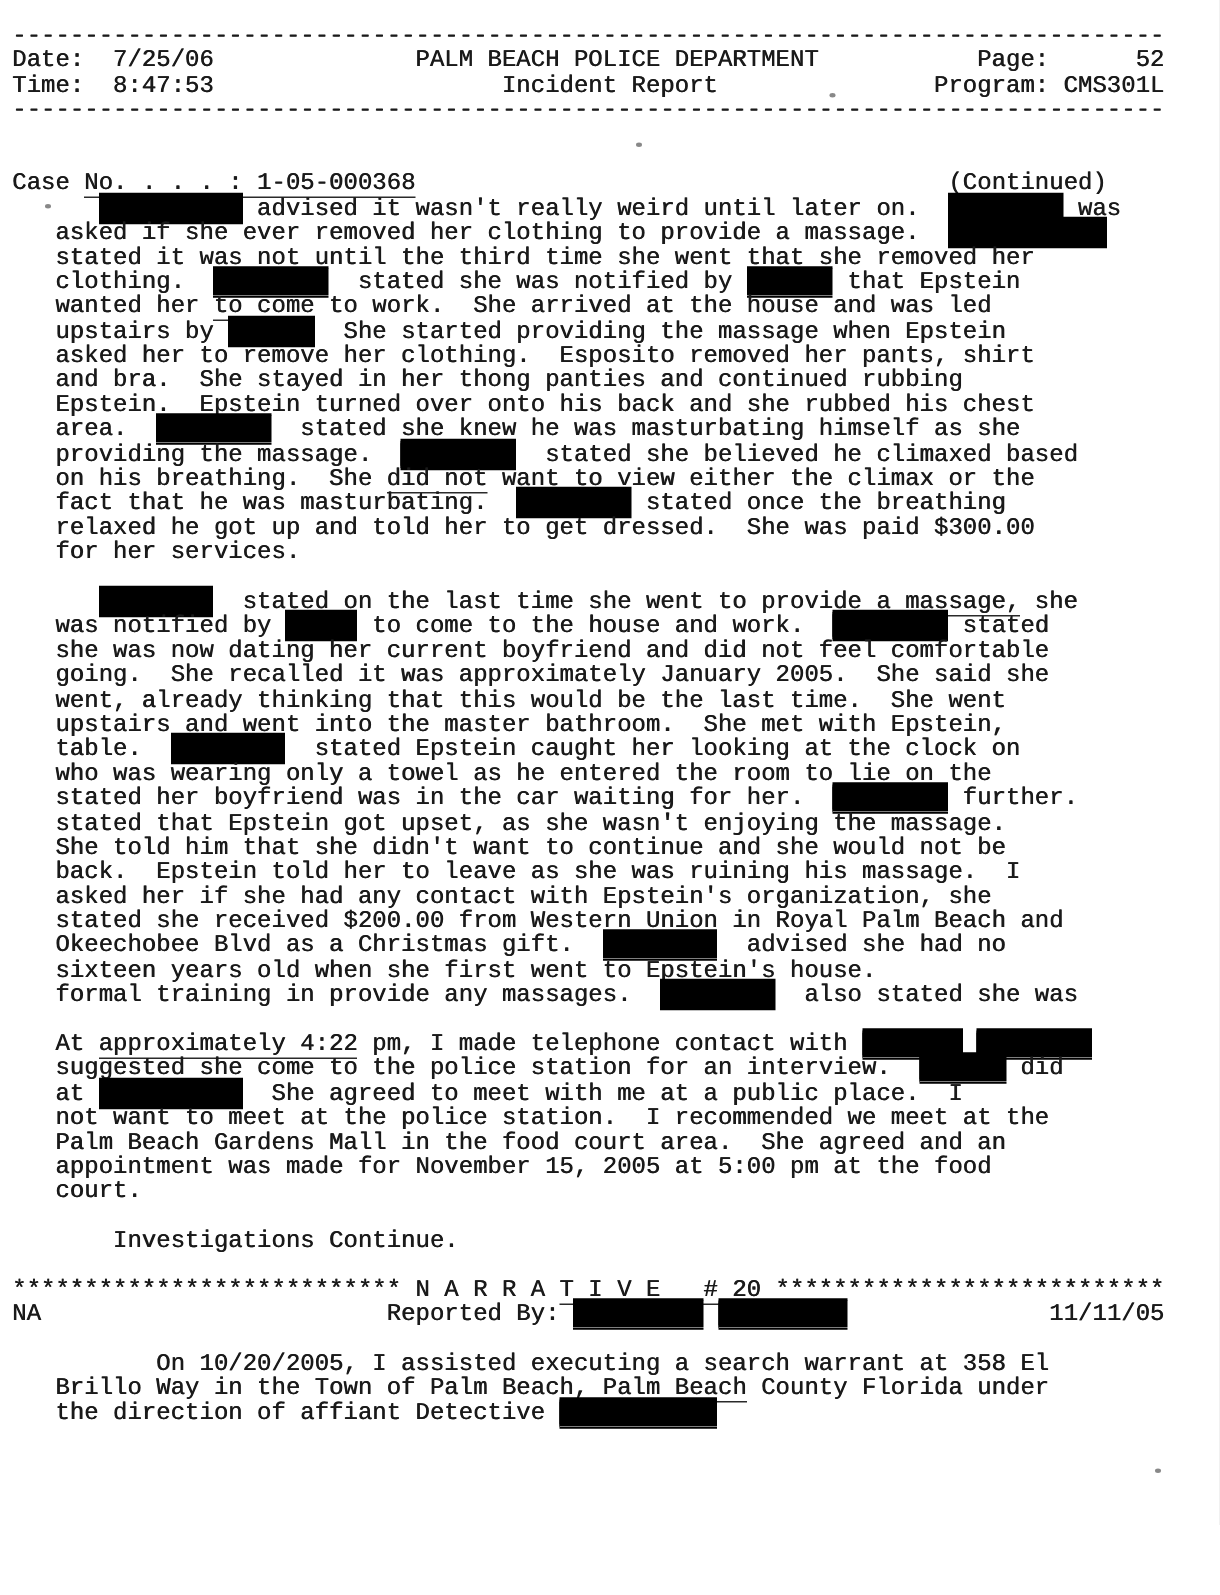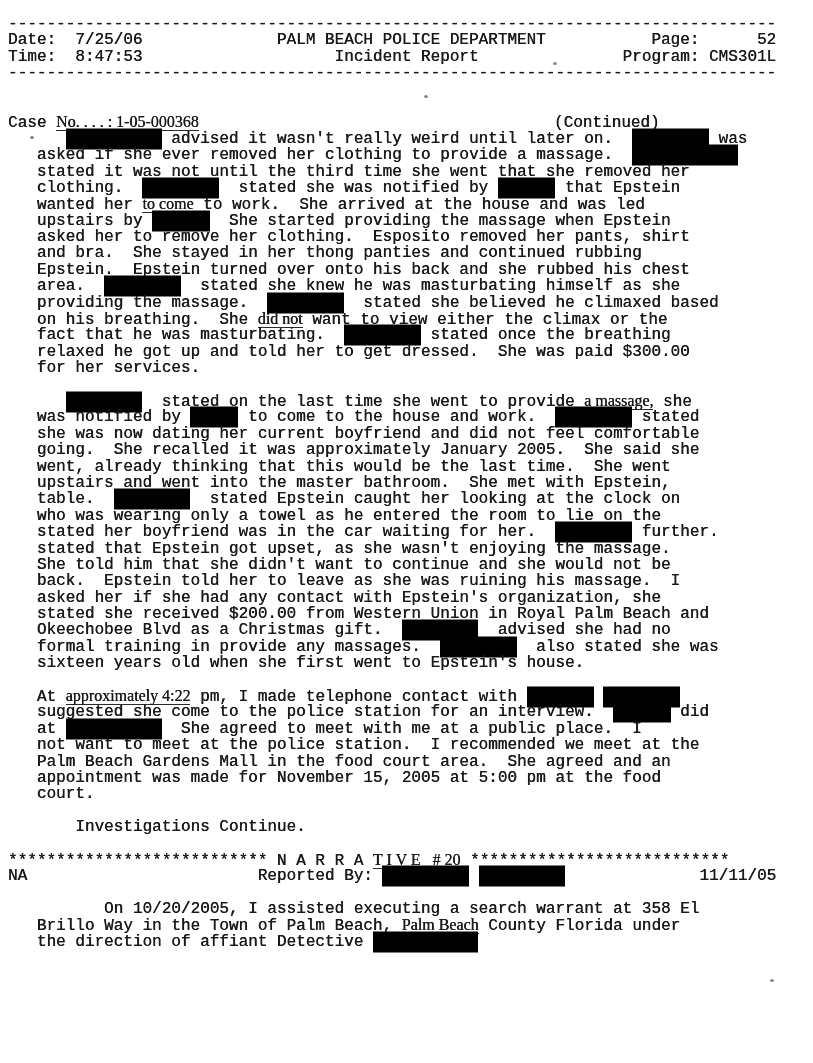--- a/index.html
+++ b/index.html
@@ -24,21 +24,20 @@
   .line {
     white-space: pre;
     height: 16.4px;
   }
   .redact {
     background: #000;
     box-shadow: 0 1.5px 0 0 #000, 0 -1.5px 0 0 #000;
   }
   .uline {
     border-bottom: 1.4px solid #2a2a2a;
-    font-family: Liberation Serif, serif;
   }
   .speck {
     position: absolute;
     width: 4px;
     height: 3px;
     background: #555;
     border-radius: 50%;
     opacity: 0.7;
   }
 </style>
@@ -78,22 +77,22 @@
       <div class="line"><span>   upstairs and went into the master bathroom.  She met with Epstein,</span></div>
       <div class="line"><span>   table.  </span><span class="redact">        </span><span>  stated Epstein caught her looking at the clock on</span></div>
       <div class="line"><span>   who was wearing only a towel as he entered the room to lie on the</span></div>
       <div class="line"><span>   stated her boyfriend was in the car waiting for her.  </span><span class="redact">        </span><span> further.</span></div>
       <div class="line"><span>   stated that Epstein got upset, as she wasn't enjoying the massage.</span></div>
       <div class="line"><span>   She told him that she didn't want to continue and she would not be</span></div>
       <div class="line"><span>   back.  Epstein told her to leave as she was ruining his massage.  I</span></div>
       <div class="line"><span>   asked her if she had any contact with Epstein's organization, she</span></div>
       <div class="line"><span>   stated she received $200.00 from Western Union in Royal Palm Beach and</span></div>
       <div class="line"><span>   Okeechobee Blvd as a Christmas gift.  </span><span class="redact">        </span><span>  advised she had no</span></div>
+      <div class="line"><span>   sixteen years old when she first went to Epstein's house.</span></div>
       <div class="line"><span>   formal training in provide any massages.  </span><span class="redact">        </span><span>  also stated she was</span></div>
-      <div class="line"><span>   sixteen years old when she first went to Epstein's house.</span></div>
       <div class="line"></div>
       <div class="line"><span>   At </span><span class="uline">approximately 4:22</span><span> pm, I made telephone contact with </span><span class="redact">       </span><span> </span><span class="redact">        </span></div>
       <div class="line"><span>   suggested she come to the police station for an interview.  </span><span class="redact">      </span><span> did</span></div>
       <div class="line"><span>   at </span><span class="redact">          </span><span>  She agreed to meet with me at a public place.  I</span></div>
       <div class="line"><span>   not want to meet at the police station.  I recommended we meet at the</span></div>
       <div class="line"><span>   Palm Beach Gardens Mall in the food court area.  She agreed and an</span></div>
       <div class="line"><span>   appointment was made for November 15, 2005 at 5:00 pm at the food</span></div>
       <div class="line"><span>   court.</span></div>
       <div class="line"></div>
       <div class="line"><span>       Investigations Continue.</span></div>

